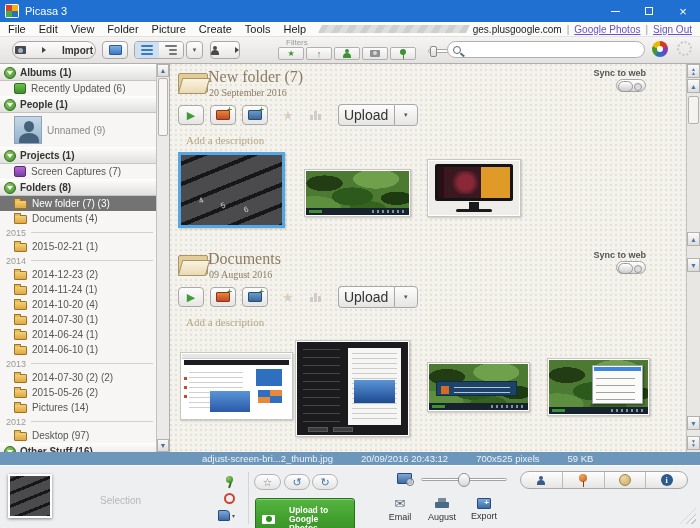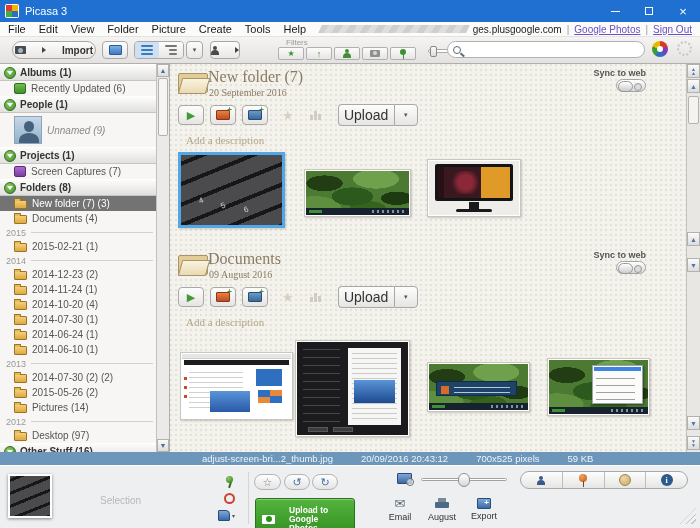--- a/index.html
+++ b/index.html
@@ -69,21 +69,21 @@
   .sun { position:absolute; left:677px; top:4px; width:15px; height:15px; border:2px dotted #c6c6c6; border-radius:50%; }
 
   
   .sidebar { position:absolute; left:0; top:64px; width:170px; height:388px; background:#f7f6f4; border-right:1px solid #b0afad; overflow:hidden; }
   .sb-inner { position:absolute; left:0; top:0; width:157px; }
   .sb-header { height:17px; display:flex; align-items:center; gap:4px; padding:0 4px; background:linear-gradient(#fcfcfb,#e1e0de); border-top:1px solid #fff; border-bottom:1px solid #c6c5c3; font-size:10px; font-weight:bold; color:#333; }
   .green-btn { width:12px; height:12px; border-radius:50%; background:radial-gradient(circle at 35% 30%,#8cc95e,#3f8f2d); border:1px solid #2e6e20; display:flex; align-items:center; justify-content:center; flex:0 0 auto; }
   .green-btn .tri { width:0; height:0; border-left:3px solid transparent; border-right:3px solid transparent; border-top:4px solid #fff; }
   .sb-item { height:15px; display:flex; align-items:center; gap:5px; padding-left:14px; font-size:10px; color:#555; }
   .sb-item.selected { background:#737373; color:#fff; }
-  .sb-item.large { height:34px; color:#8a8a8a;font-style:italic; }
+  .sb-item.large { height:34px; color:#8a8a8a; }
   .sb-year { height:13px; display:flex; align-items:center; gap:5px; padding-left:6px; font-size:9px; color:#999; }
   .sb-year .yline { flex:1; height:1px; background:#d2d1cf; margin-right:4px; }
   .fico { width:13px; height:9px; background:linear-gradient(#f3cf7a,#dfa93f); border:1px solid #9a7326; border-radius:1px; position:relative; flex:0 0 auto; margin-top:2px; }
   .fico::before { content:""; position:absolute; top:-3px; left:-1px; width:5px; height:2px; background:#e8bc55; border:1px solid #9a7326; border-bottom:none; border-radius:1px 1px 0 0; }
   .ico-album { width:12px; height:11px; background:linear-gradient(#6fbf4a,#3f8f2d); border:1px solid #2e6e20; border-radius:2px; flex:0 0 auto; }
   .ico-proj { width:12px; height:11px; background:linear-gradient(#b06ad0,#7a3fa0); border:1px solid #5c2a7a; border-radius:2px; flex:0 0 auto; }
   .face-thumb { width:28px; height:28px; border:1px solid #8aa4bc; background:linear-gradient(#c6d8e8,#92b1cb); position:relative; overflow:hidden; flex:0 0 auto; }
   .face-thumb::before { content:""; position:absolute; left:9px; top:4px; width:10px; height:11px; border-radius:50%; background:#46617b; }
   .face-thumb::after { content:""; position:absolute; left:4px; top:16px; width:20px; height:14px; border-radius:50% 50% 0 0; background:#46617b; }
   .sb-scroll { position:absolute; right:0; top:0; width:13px; height:388px; background:#eceae8; border-left:1px solid #c2c1bf; }

